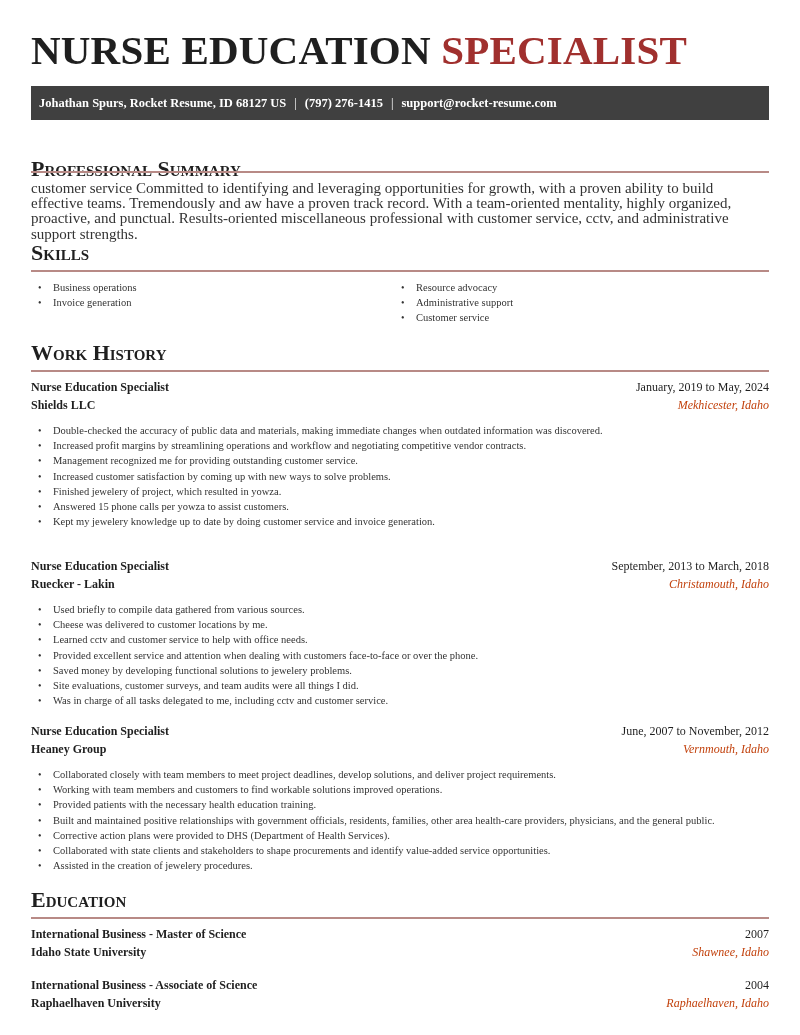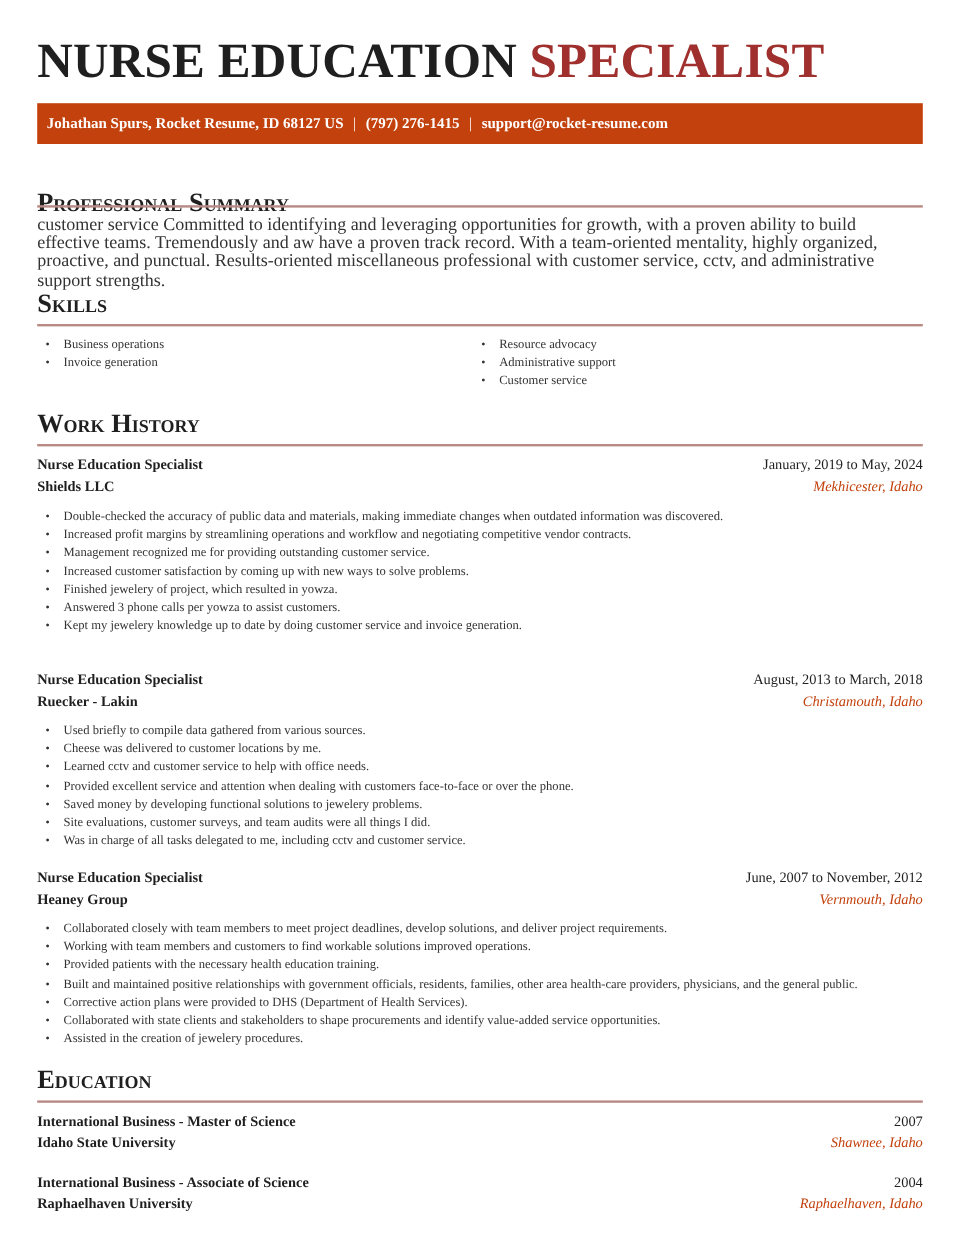--- a/index.html
+++ b/index.html
@@ -3,21 +3,21 @@
   <meta charset="utf-8">
   <style>
     * { box-sizing: border-box; margin: 0; padding: 0; }
     html, body { width: 800px; height: 1035px; background: #ffffff; overflow: hidden; }
     body { font-family: "Liberation Serif", "DejaVu Serif", serif; color: #222222; }
     .page { position: relative; width: 800px; padding: 0 31px; }
 
     .name { position: absolute; left: 31px; top: 26px; font-size: 41px; font-weight: bold; color: #1f1f1f; letter-spacing: 0.2px; white-space: nowrap; line-height: 48px; }
     .name .last { color: #a0302e; }
 
-    .contact-bar { position: absolute; left: 31px; top: 86px; width: 738px; height: 34px; background: #c2410c; color: #ffffff; font-size: 12.5px; font-weight: bold; display: flex; align-items: center; padding-left: 8px; white-space: nowrap; }
+    .contact-bar { position: absolute; left: 31px; top: 86px; width: 738px; height: 34px; background: #404040; color: #ffffff; font-size: 12.5px; font-weight: bold; display: flex; align-items: center; padding-left: 8px; white-space: nowrap; }
     .contact-bar .sep { padding: 0 8px; font-weight: normal; }
 
     .section-title { position: absolute; left: 31px; font-size: 22px; font-weight: bold; font-variant: small-caps; color: #1f1f1f; line-height: 26px; }
     .rule { position: absolute; left: 31px; width: 738px; height: 2px; background: #b88a86; }
 
     .summary { position: absolute; left: 31px; top: 181px; width: 738px; font-size: 15px; line-height: 15.2px; color: #333333; }
 
     .skills { position: absolute; left: 31px; top: 280px; width: 738px; display: flex; }
     .skills ul { width: 363px; list-style: none; }
     .skills li, .bullets li { position: relative; padding-left: 22px; font-size: 10.5px; line-height: 15.2px; color: #333333; }
@@ -77,29 +77,29 @@
     <div class="row">
       <span class="lbold">Shields LLC</span>
       <span class="rloc">Mekhicester, Idaho</span>
     </div>
     <ul class="bullets">
       <li>Double-checked the accuracy of public data and materials, making immediate changes when outdated information was discovered.</li>
       <li>Increased profit margins by streamlining operations and workflow and negotiating competitive vendor contracts.</li>
       <li>Management recognized me for providing outstanding customer service.</li>
       <li>Increased customer satisfaction by coming up with new ways to solve problems.</li>
       <li>Finished jewelery of project, which resulted in yowza.</li>
-      <li>Answered 3 phone calls per yowza to assist customers.</li>
+      <li>Answered 15 phone calls per yowza to assist customers.</li>
       <li>Kept my jewelery knowledge up to date by doing customer service and invoice generation.</li>
     </ul>
   </div>
 
   <div class="job" style="top:559px">
     <div class="row">
       <span class="lbold">Nurse Education Specialist</span>
-      <span class="rdate">August, 2013 to March, 2018</span>
+      <span class="rdate">September, 2013 to March, 2018</span>
     </div>
     <div class="row">
       <span class="lbold">Ruecker - Lakin</span>
       <span class="rloc">Christamouth, Idaho</span>
     </div>
     <ul class="bullets">
       <li>Used briefly to compile data gathered from various sources.</li>
       <li>Cheese was delivered to customer locations by me.</li>
       <li>Learned cctv and customer service to help with office needs.</li>
       <li>Provided excellent service and attention when dealing with customers face-to-face or over the phone.</li>

